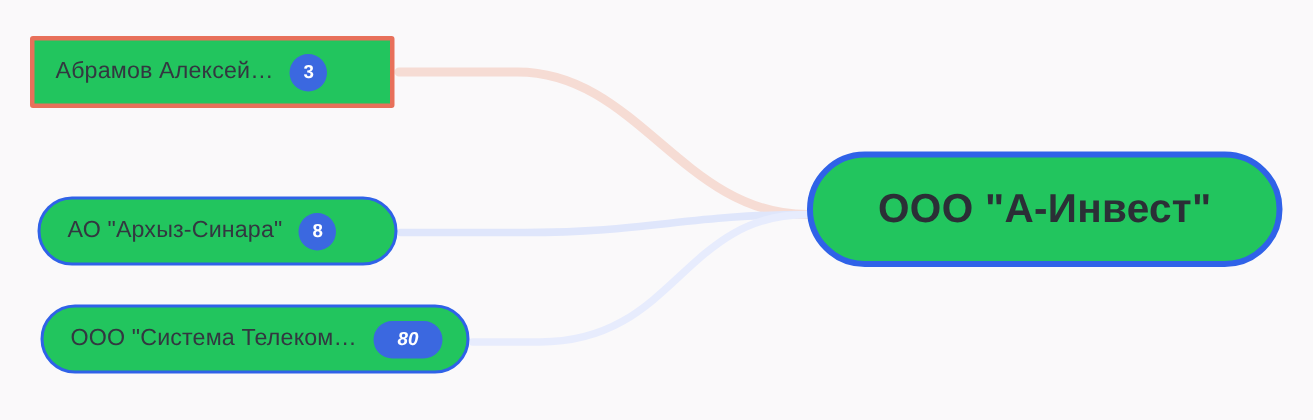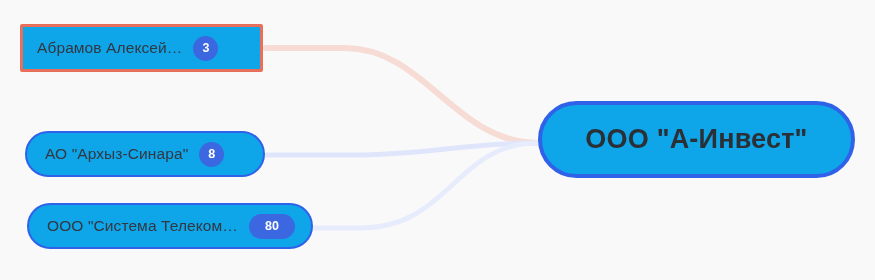--- a/index.html
+++ b/index.html
@@ -23,21 +23,21 @@
     left: 0;
     top: 0;
     width: 875px;
     height: 280px;
   }
   .node {
     position: absolute;
     box-sizing: border-box;
     display: flex;
     align-items: center;
-    background: #0ea5e9;
+    background: #22c55e;
     white-space: nowrap;
     text-align: right;
   }
   .node-label {
     color: #333740;
     letter-spacing: .1px;
   }
   .badge {
     display: inline-flex;
     align-items: center;
@@ -91,20 +91,21 @@
     border: 2px solid #2f62e8;
     border-radius: 999px;
     padding: 0 18px;
   }
   #node-sistema .node-label { font-size: 15.5px; }
   #node-sistema .badge {
     min-width: 36px; height: 25px;
     font-size: 12.5px;
     margin-left: 11px;
     padding: 0 5px;
+    font-style: italic;
   }
 
   
   #node-root {
     left: 538px;
     top: 101px;
     width: 317px;
     height: 77px;
     border: 4px solid #2f62e8;
     border-radius: 999px;

